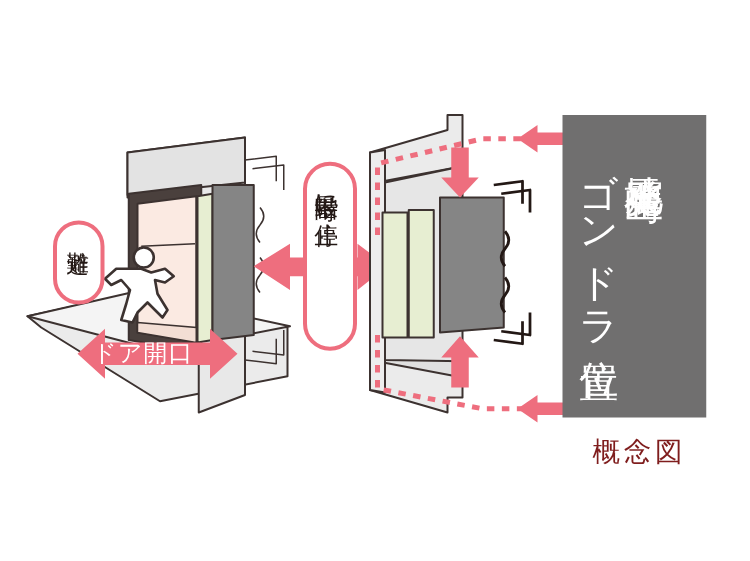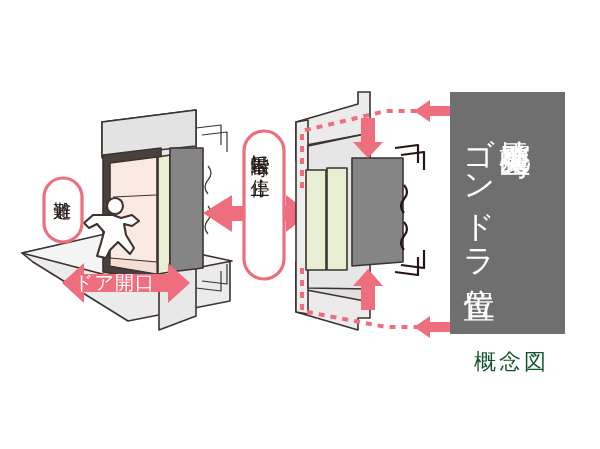--- a/index.html
+++ b/index.html
@@ -47,21 +47,21 @@
   #panel-col-2 {
     left: 462px;
     top: 116px;
     font-size: 31px;
   }
   #caption-konenzu {
     position: absolute;
     left: 474px;
     top: 347px;
     font-size: 22px;
-    color: #14532d;
+    color: #7f1d1d;
     letter-spacing: 3px;
     font-family: "Liberation Serif", "DejaVu Serif", serif;
   }
   
   .callout-text {
     position: absolute;
     writing-mode: vertical-rl;
     text-orientation: upright;
     color: #231815;
     font-family: "Liberation Serif", "DejaVu Serif", serif;

